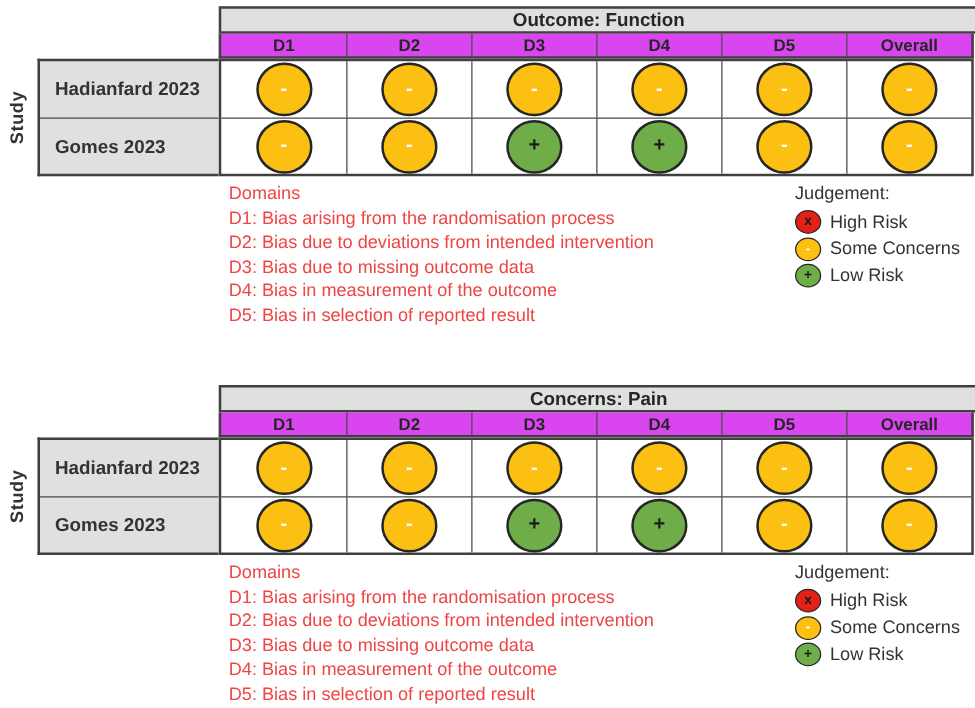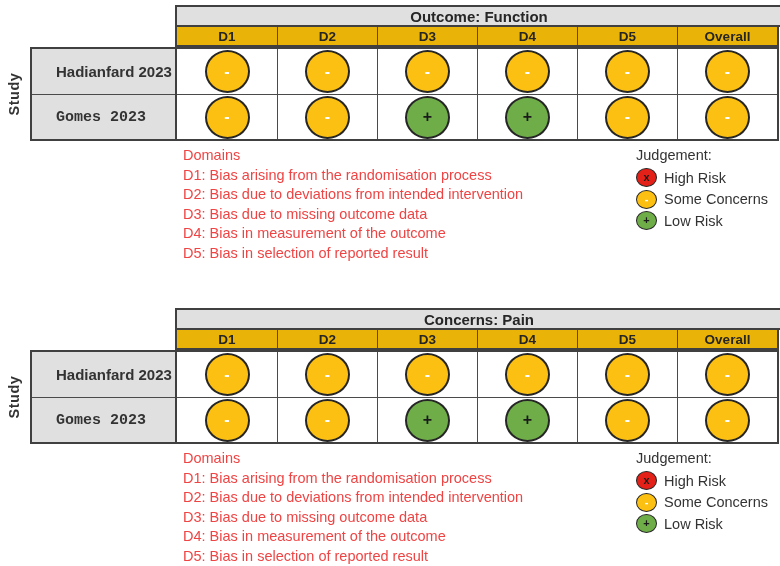--- a/index.html
+++ b/index.html
@@ -12,39 +12,39 @@
   .rob-table.t2 { top:308px; }
 
   .outcome-header {
     position:absolute; left:175px; top:0; width:608px; height:22px;
     background:#e0e0e0; border:2px solid #404040;
     display:flex; align-items:center; justify-content:center;
     font-weight:bold; font-size:15px; color:#262626;
   }
   .col-headers {
     position:absolute; left:175px; top:22px; width:604px; height:20px;
-    background:#eab308; border:2px solid #404040; border-top:none;
+    background:#d946ef; border:2px solid #404040; border-top:none;
     display:grid; grid-template-columns:repeat(6,1fr);
   }
   .col-h {
     display:flex; align-items:center; justify-content:center;
     font-weight:bold; font-size:13.5px; color:#262626;
   }
   .col-h + .col-h { border-left:1.5px solid #4a4a4a; }
 
   .row-labels {
     position:absolute; left:30px; top:42px; width:145px; height:94px;
     border:2px solid #404040; border-right:none;
     display:grid; grid-template-rows:1fr 1fr; background:#e0e0e0;
   }
   .row-label {
-    display:flex; align-items:center; padding-left:24px;
+    display:flex; align-items:center; padding-left:12px;
     font-weight:bold; font-size:15px; color:#333;
   }
-  .row-label + .row-label { border-top:1.5px solid #4a4a4a;font-family:Liberation Mono, monospace; }
+  .row-label + .row-label { border-top:1.5px solid #4a4a4a; }
 
   .data-grid {
     position:absolute; left:175px; top:42px; width:604px; height:94px;
     border:2px solid #404040; background:#fff;
     display:grid; grid-template-columns:repeat(6,1fr); grid-template-rows:1fr 1fr;
   }
   .cell { display:flex; align-items:center; justify-content:center; }
   .cell:not(:nth-child(6n+1)) { border-left:1.5px solid #4a4a4a; }
   .cell:nth-child(n+7) { border-top:1.5px solid #4a4a4a; }
 

